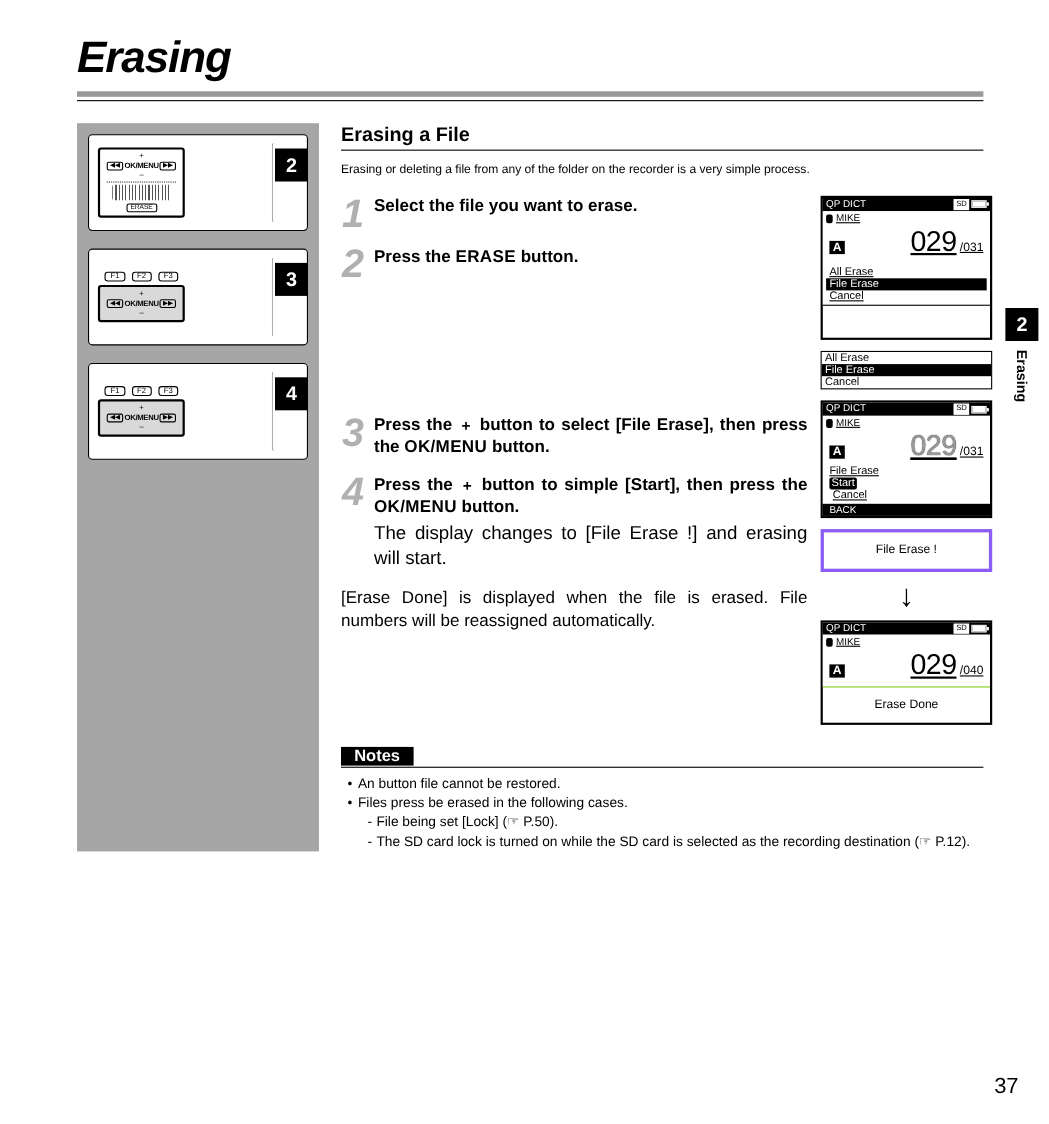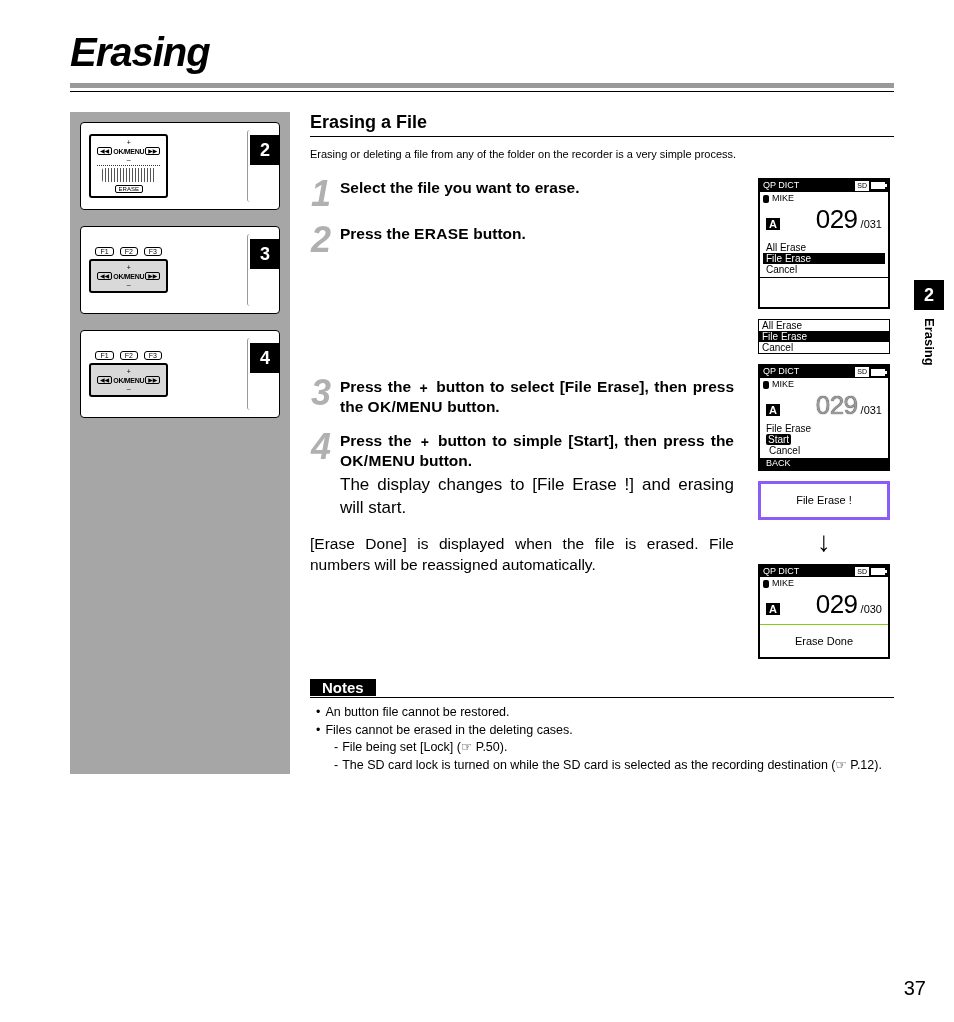--- a/index.html
+++ b/index.html
@@ -38,23 +38,23 @@
   .step-num { font-size: 36px; font-weight: 700; color: #b0b0b0; line-height: 0.9; width: 22px; text-align: center; font-style: italic; }
   .step-body { flex: 1; font-size: 15.5px; line-height: 1.3; text-align: justify; }
   .step-body .strong { font-weight: 700; }
   .step-sub { font-size: 17px; margin-top: 3px; line-height: 1.35; text-align: justify; }
   .para { font-size: 15.5px; line-height: 1.35; text-align: justify; margin-top: 6px; }
 
   .plus { display: inline-flex; width: 14px; height: 14px; align-items: center; justify-content: center; font-weight: 900; font-size: 14px; vertical-align: -1px; }
   .btnlbl { font-weight: 900; letter-spacing: 0.3px; }
 
   
-  .lcd { border: 2px solid #000; width: 132px; font-size: 10px; line-height: 1.1; }
+  .lcd { border: 2px solid #000; width: 156px; font-size: 10px; line-height: 1.1; }
   .lcd .bar { background: #000; color: #fff; display: flex; justify-content: space-between; padding: 1px 3px; font-size: 9px; }
-  .lcd .white { background: #fff; color: #000; padding: 2px 3px; }
+  .lcd .white { background: #fff; color: #000; padding: 2px 3px; text-decoration: underline; }
   .lcd .row-mike { display: flex; align-items: center; gap: 3px; font-size: 9px; }
   .lcd .counter { display: flex; align-items: baseline; gap: 3px; padding: 1px 3px 3px; }
   .lcd .counter .aicon { background: #000; color: #fff; padding: 0 3px; font-weight: 700; font-size: 11px; }
   .lcd .counter .big { font-size: 26px; font-weight: 400; margin-left: auto; letter-spacing: -0.5px; }
   .lcd .counter .small { font-size: 11px; }
   .lcd .menu-row { padding: 0 3px; font-size: 10px; }
   .lcd .menu-row.sel { background: #000; color: #fff; }
   .lcd .blank { height: 30px; border-top: 1px solid #000; }
   .lcd .centered { text-align: center; padding: 10px 0; font-size: 11px; }
   .sd { display:inline-flex; gap:2px; align-items:center; }
@@ -268,39 +268,39 @@
                 </span>
               </div>
             <div class="white">
               <div class="row-mike">
                   <span class="mic"></span>
                   <span>MIKE</span>
                 </div>
               <div class="counter">
                   <span class="aicon">A</span>
                   <span class="big">029</span>
-                  <span class="small">/030</span>
+                  <span class="small">/040</span>
                 </div>
             </div>
             <div style="border-top:1px solid #84cc16;" class="centered">Erase Done</div>
           </div>
         </div>
       </div>
 
       <div class="notes-wrap">
         <span class="notes-head">Notes</span>
         <div class="notes-rule"></div>
         <div class="notes-list">
           <div class="bullet">
               <span>•</span>
               <span>An button file cannot be restored.</span>
             </div>
           <div class="bullet">
               <span>•</span>
-              <span>Files cannot be erased in the deleting cases.</span>
+              <span>Files press be erased in the following cases.</span>
             </div>
           <div class="dash">
               <span>-</span>
               <span>File being set [Lock] (☞ P.50).</span>
             </div>
           <div class="dash">
               <span>-</span>
               <span>The SD card lock is turned on while the SD card is selected as the recording destination (☞ P.12).</span>
             </div>
         </div>

